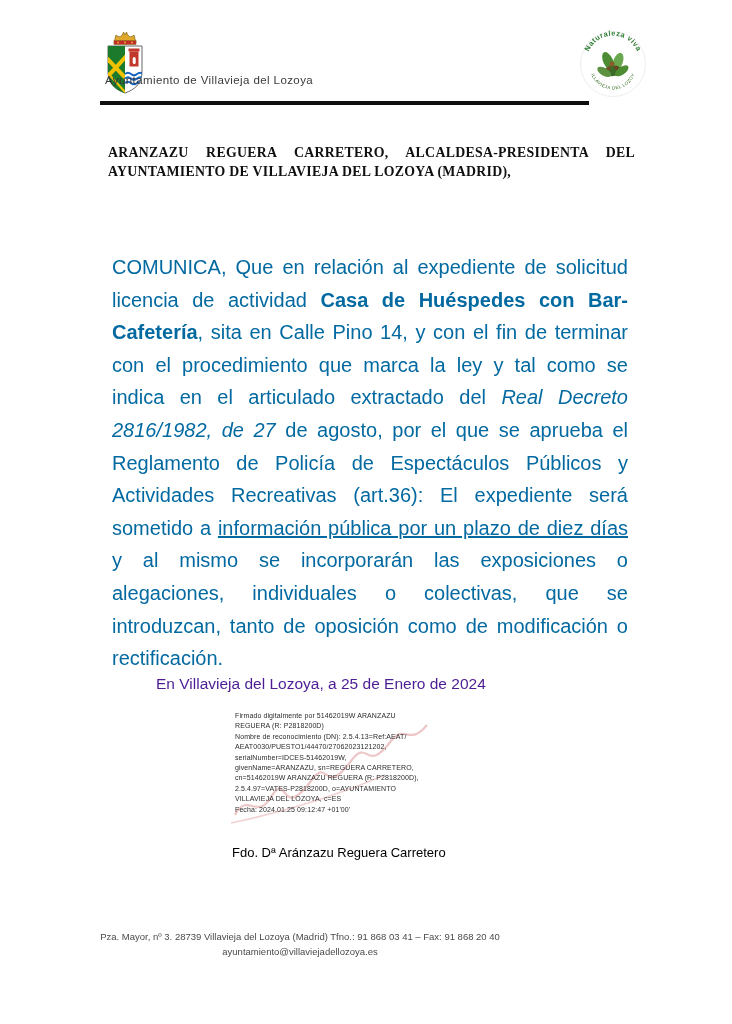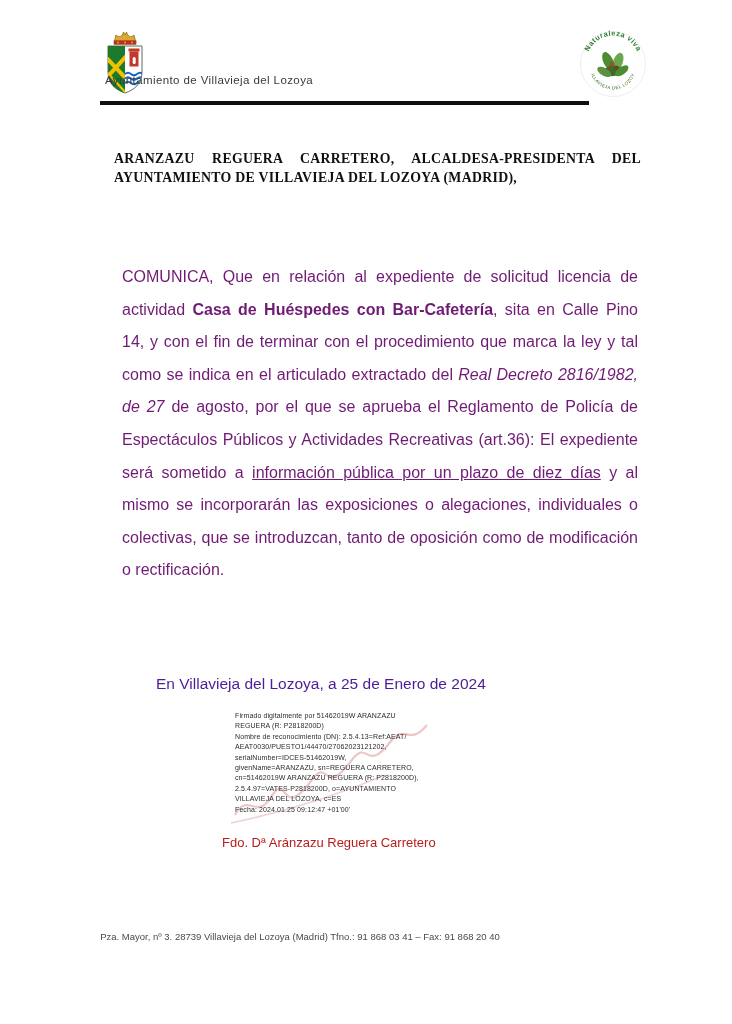--- a/index.html
+++ b/index.html
@@ -12,50 +12,50 @@
   .crest { position:absolute; left:100px; top:27px; width:50px; height:70px; }
   .header-title {
     position:absolute; left:105px; top:74px; width:474px;
     font-size:11.5px; color:#3a3a3a; letter-spacing:0.4px;
   }
   .seal { position:absolute; left:579px; top:30px; width:68px; height:68px; }
   .divider { position:absolute; left:100px; top:101px; width:489px; height:3.5px; background:#0f0f0f; }
 
   
   .doc-title {
-    position:absolute; left:106px; top:142px; width:527px; margin:8px;
+    position:absolute; left:106px; top:142px; width:527px; margin:2px;
     font-family:"Liberation Serif", serif; font-weight:bold;
     font-size:13.8px; line-height:18.5px; letter-spacing:0.3px;
     text-align:justify; color:#101010;
   }
 
   
   .body-par {
-    position:absolute; left:112px; top:251px; width:516px; margin:10px;
-    font-size:16px; line-height:32.6px; text-align:justify; color:#701a75;
+    position:absolute; left:112px; top:251px; width:516px; margin:0;
+    font-size:20px; line-height:32.6px; text-align:justify; color:#0369a1;
   }
   .b { font-weight:bold; }
   .i { font-style:italic; }
   .u { text-decoration:underline; }
 
   .dateline {
     position:absolute; left:144px; top:663px; margin:12px;
     font-size:15.5px; color:#4c1d95;
   }
 
   
   .sig-block {
     position:absolute; left:235px; top:711px; width:250px;
     font-size:7px; line-height:10.4px; color:#2b2b2b; letter-spacing:0.1px;
   }
   .sig-squiggle { position:absolute; left:-18px; top:-8px; width:262px; height:132px; pointer-events:none; }
   .sig-line { position:relative; z-index:1; }
   .fdo {
-    position:absolute; left:218px; top:831px; margin:4px;
-    font-size:13px; color:#b91c1c;
+    position:absolute; left:218px; top:831px; margin:14px;
+    font-size:13px; color:#000000;
   }
 
   
   .page-footer {
     position:absolute; left:0; top:930px; width:600px;
     text-align:center; font-size:9.5px; line-height:14.5px; color:#4a4a4a;
   }
 </style>
 </head>
 <body>
@@ -149,15 +149,16 @@
     <div class="sig-line">cn=51462019W ARANZAZU REGUERA (R: P2818200D),</div>
     <div class="sig-line">2.5.4.97=VATES-P2818200D, o=AYUNTAMIENTO</div>
     <div class="sig-line">VILLAVIEJA DEL LOZOYA, c=ES</div>
     <div class="sig-line">Fecha: 2024.01.25 09:12:47 +01'00'</div>
   </div>
 
   <p class="fdo">Fdo. Dª Aránzazu Reguera Carretero</p>
 
   <div class="page-footer">
     <div>Pza. Mayor, nº 3. 28739 Villavieja del Lozoya (Madrid) Tfno.: 91 868 03 41 – Fax: 91 868 20 40</div>
+    <div>ayuntamiento@villaviejadellozoya.es</div>
   </div>
 
 </div>
 
 </body></html>

